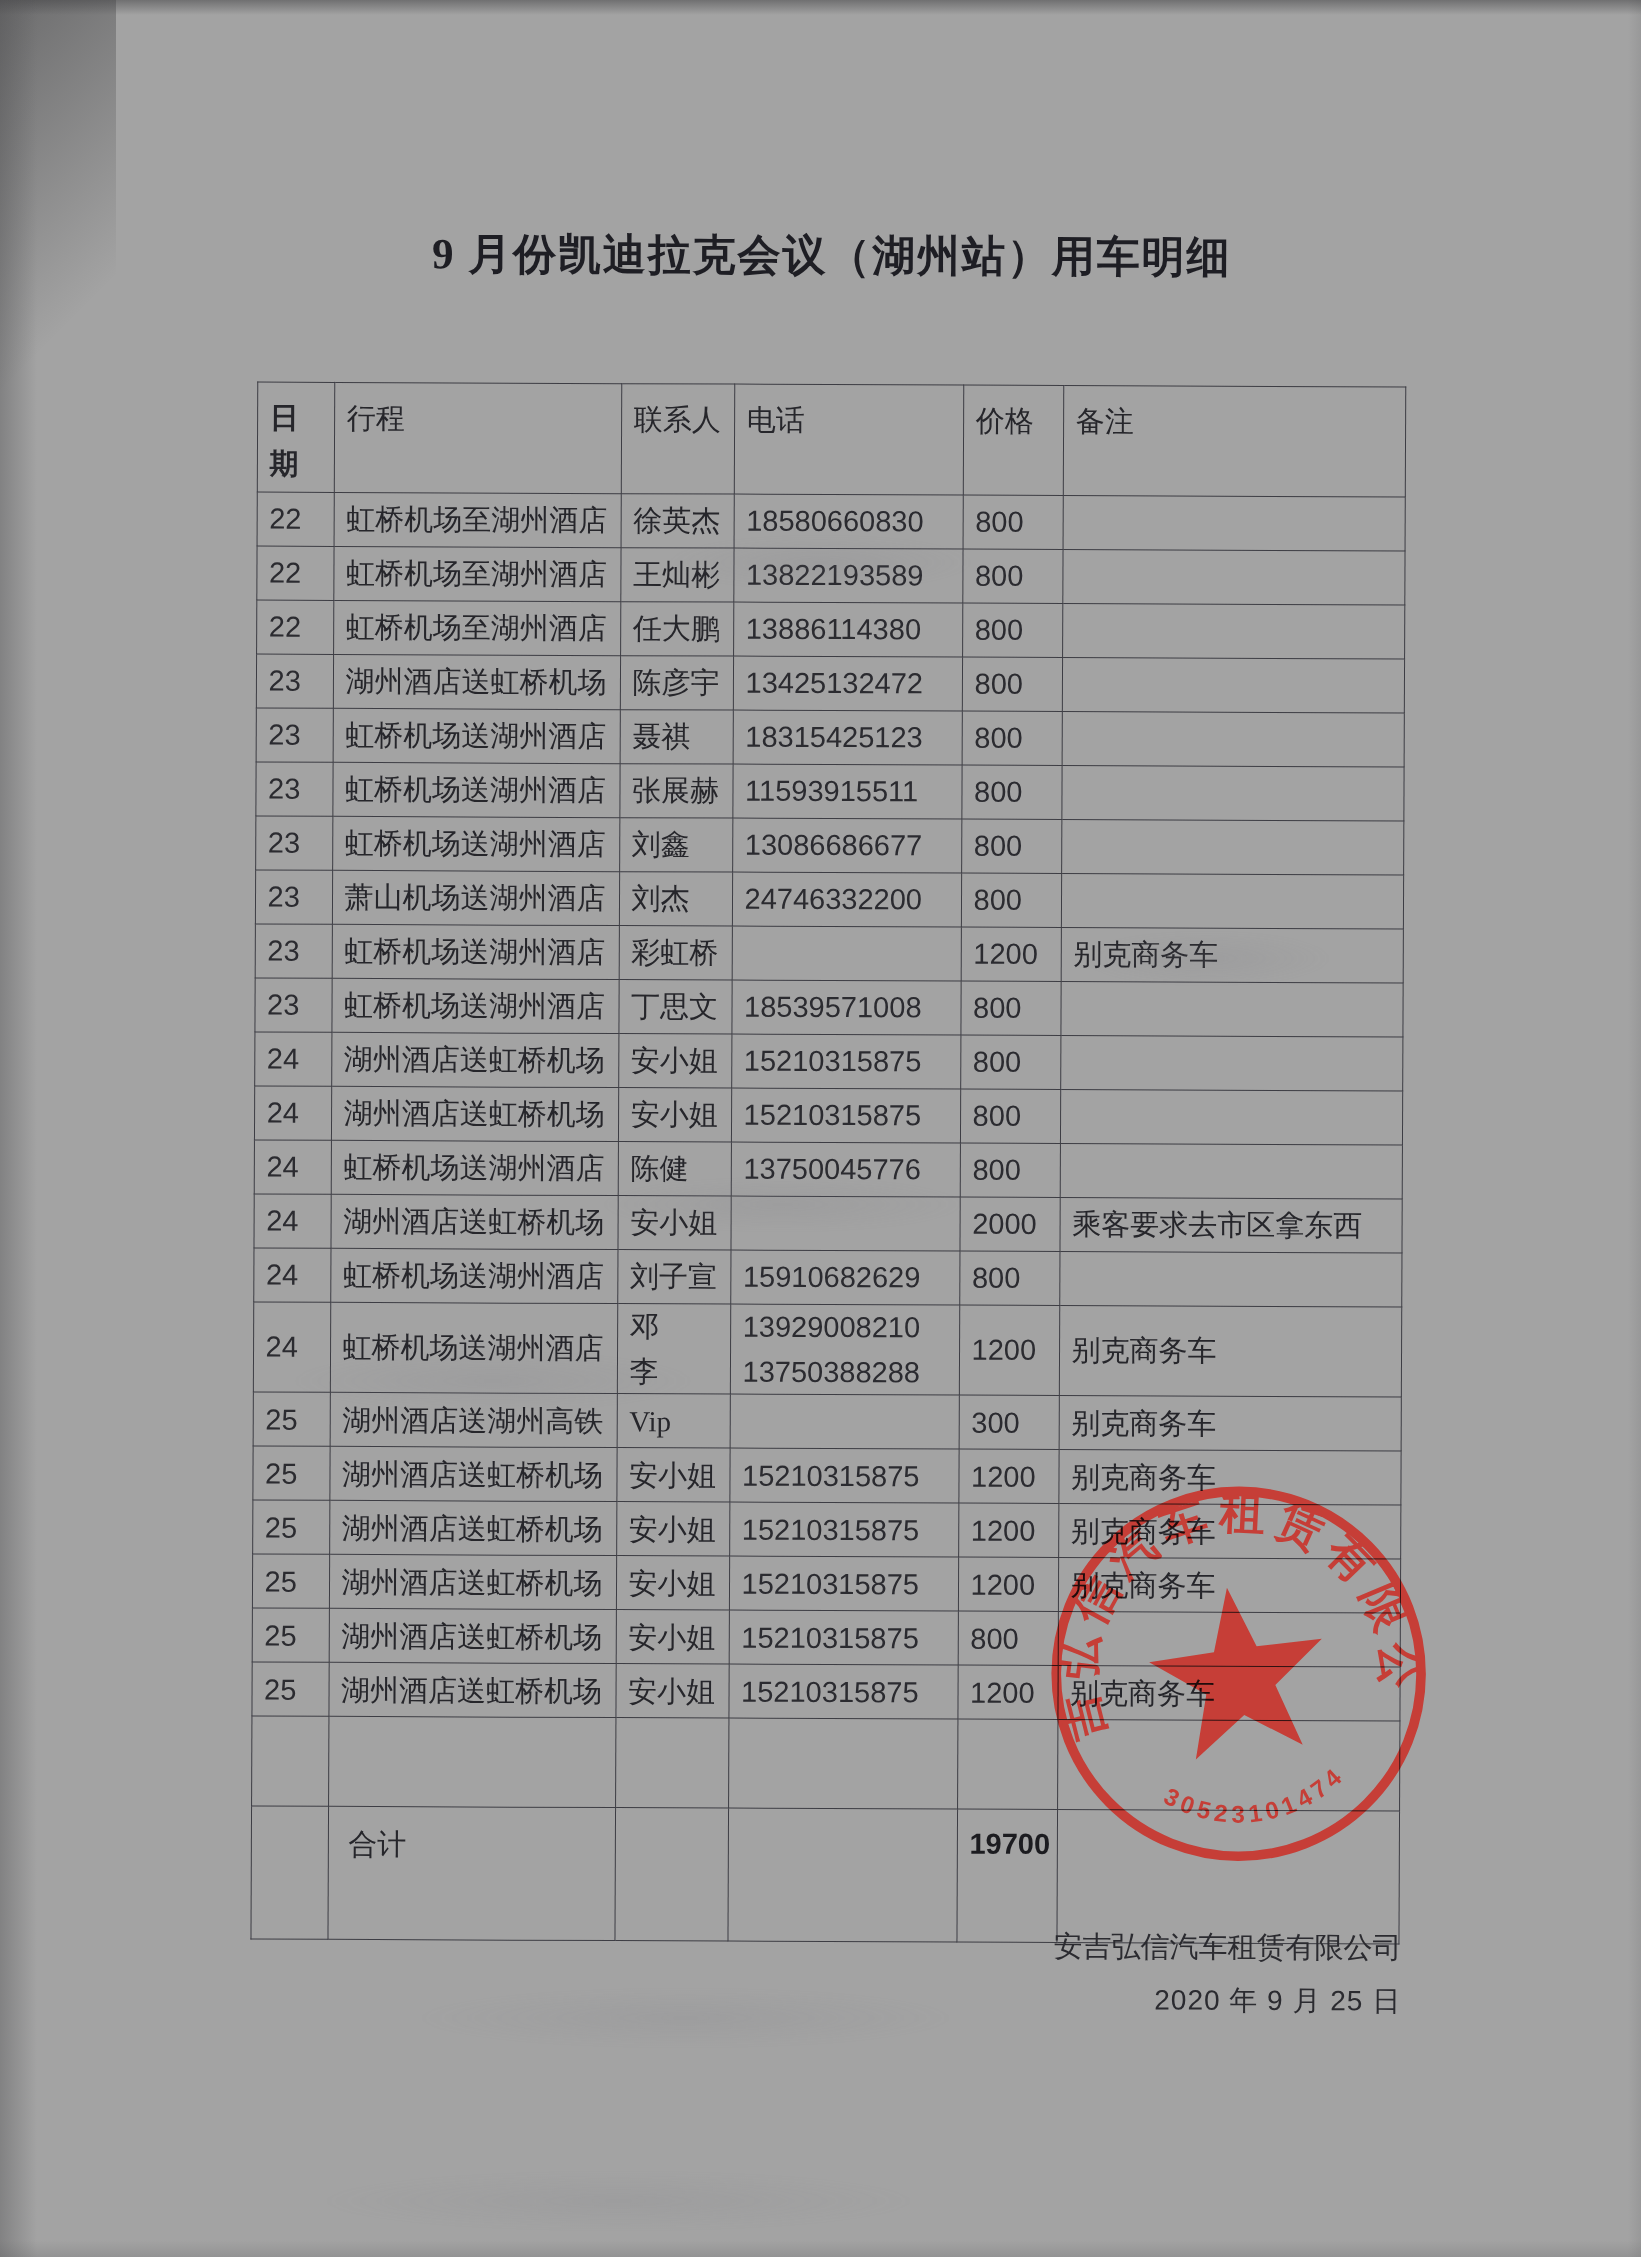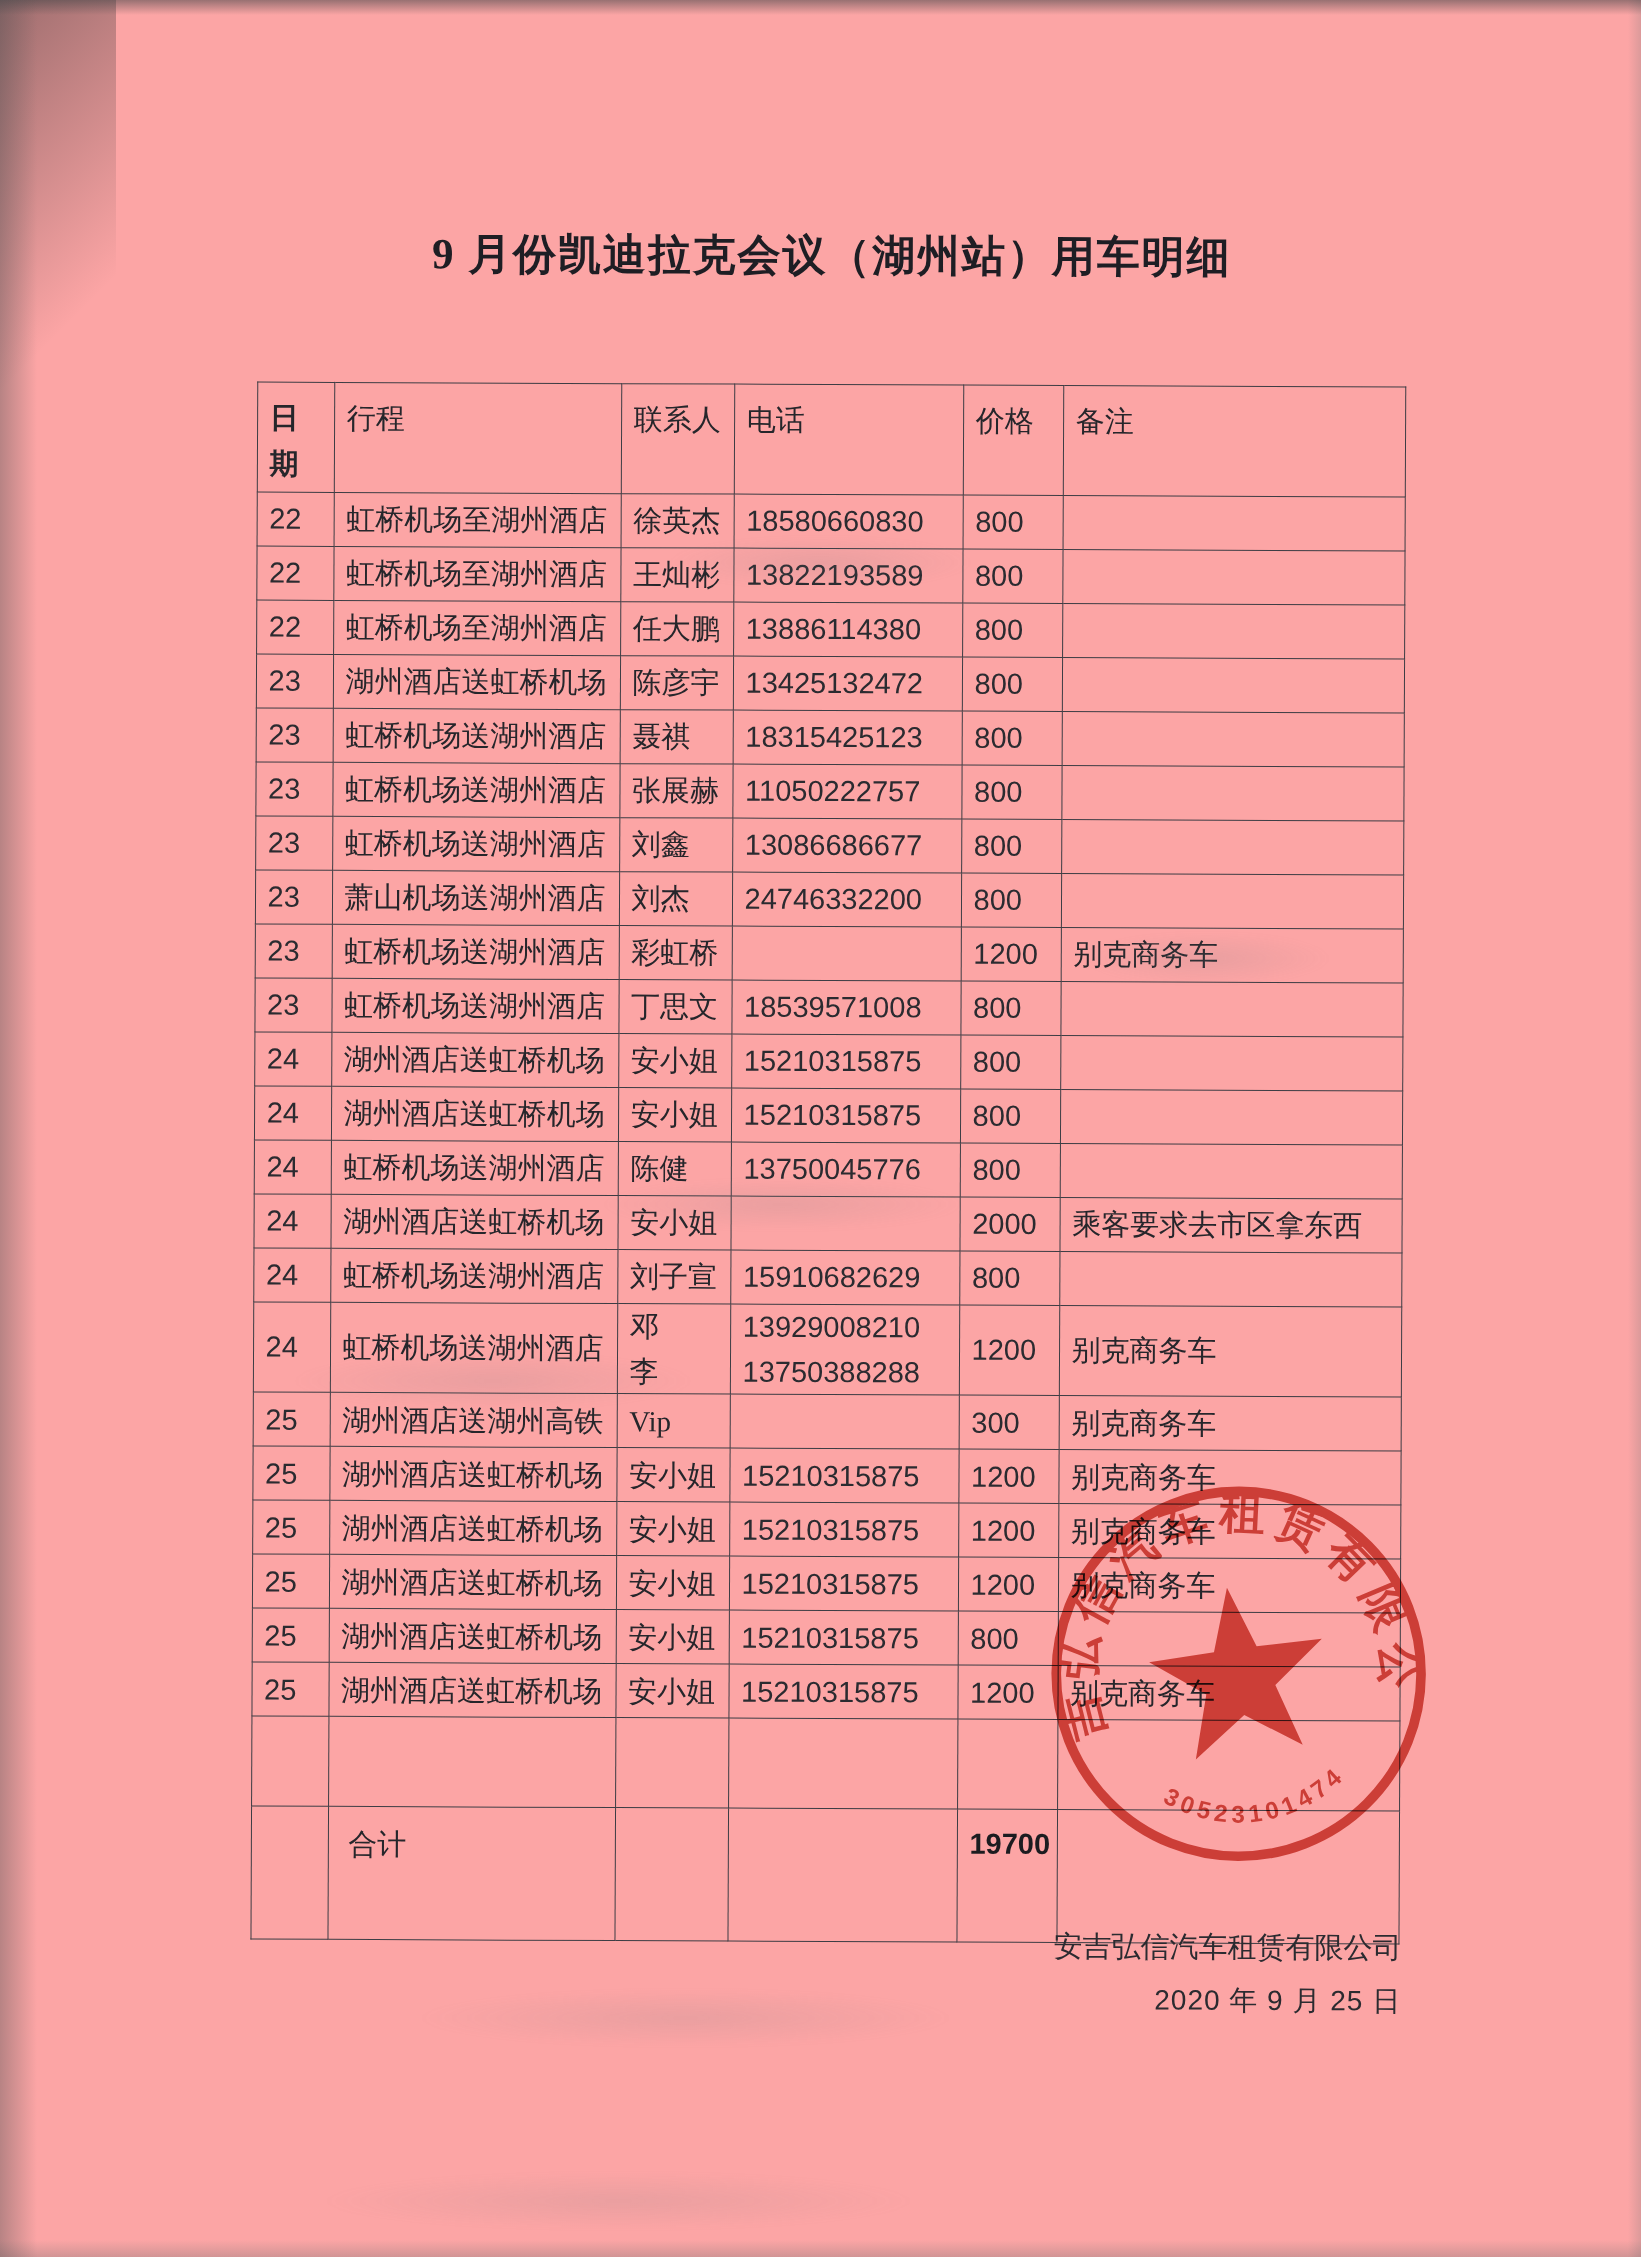--- a/index.html
+++ b/index.html
@@ -1,19 +1,19 @@
 <!DOCTYPE html>
 <html><head>
 <meta charset="utf-8">
 <style>
   html,body{margin:0;padding:0;background:#888;}
   .page{
     position:relative;
     width:1641px;height:2257px;
-    background:#fca5a5;
+    background:#a3a3a3;
     overflow:hidden;
     font-family:"Liberation Serif","DejaVu Serif",serif;
     color:#26262b;
   }
   
   .edge{position:absolute;pointer-events:none;}
   .edge-top{top:0;left:0;right:0;height:15.4px;
     background:linear-gradient(180deg,rgba(70,70,72,.55),rgba(70,70,72,0));}
   .edge-left{top:0;left:0;bottom:0;width:37px;
     background:linear-gradient(90deg,rgba(80,80,82,.40),rgba(80,80,82,0));}
@@ -140,21 +140,21 @@
             <td class="col-trip">虹桥机场送湖州酒店</td>
             <td class="col-contact">聂祺</td>
             <td class="col-phone">18315425123</td>
             <td class="col-price">800</td>
             <td class="col-note"></td>
           </tr>
           <tr>
             <td class="col-date">23</td>
             <td class="col-trip">虹桥机场送湖州酒店</td>
             <td class="col-contact">张展赫</td>
-            <td class="col-phone">11050222757</td>
+            <td class="col-phone">11593915511</td>
             <td class="col-price">800</td>
             <td class="col-note"></td>
           </tr>
           <tr>
             <td class="col-date">23</td>
             <td class="col-trip">虹桥机场送湖州酒店</td>
             <td class="col-contact">刘鑫</td>
             <td class="col-phone">13086686677</td>
             <td class="col-price">800</td>
             <td class="col-note"></td>

